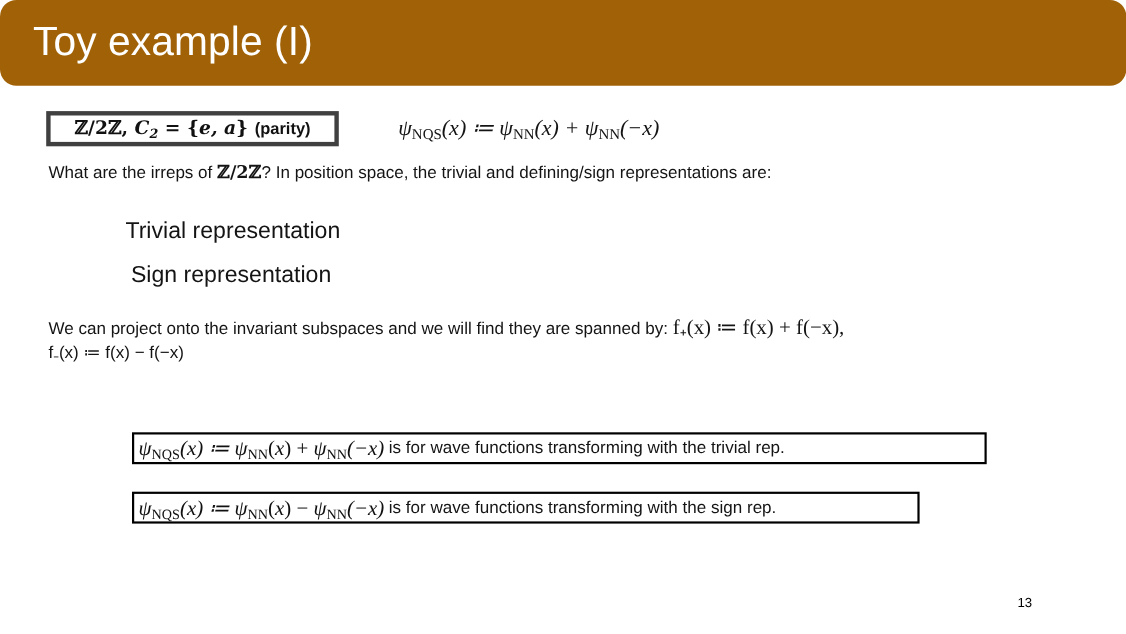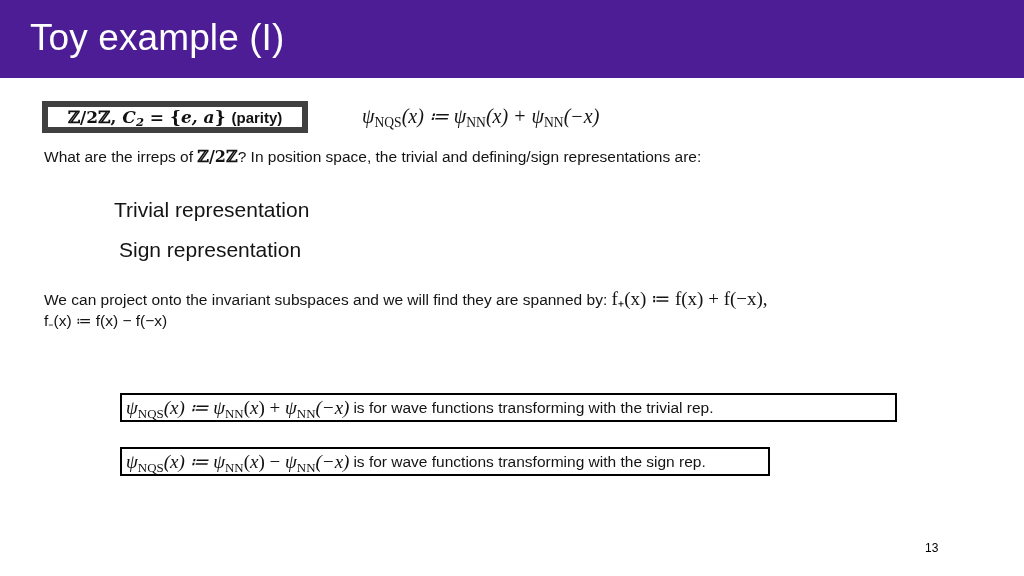--- a/index.html
+++ b/index.html
@@ -20,21 +20,22 @@
     height: 576px;
     background: #ffffff;
   }
   
   .title-banner {
     position: absolute;
     left: 0;
     top: 0;
     width: 1024px;
     height: 78px;
-    background: #4c1d95;
+    background: #a16207;
+    border-radius: 15px;
   }
   .title-text {
     position: absolute;
     left: 30px;
     top: 13px;
     font-size: 37px;
     line-height: 49px;
     color: #ffffff;
     font-family: "Liberation Sans", sans-serif;
     font-weight: 400;
@@ -62,21 +63,21 @@
   }
   sub { vertical-align: -0.28em; }
   sup { vertical-align: 0.55em; }
   
   .group-box {
     position: absolute;
     left: 42px;
     top: 101px;
     width: 266px;
     height: 32px;
-    border: 6px solid #404040;
+    border: 4px solid #404040;
     background: #ffffff;
     box-sizing: border-box;
     display: flex;
     align-items: center;
     justify-content: center;
   }
   .group-box-text {
     font-family: "DejaVu Serif", serif;
     font-weight: bold;
     font-size: 17px;
@@ -169,21 +170,21 @@
   }
   .concl-1 {
     left: 120px;
     top: 393px;
     width: 777px;
     height: 29px;
   }
   .concl-2 {
     left: 120px;
     top: 447px;
-    width: 650px;
+    width: 716px;
     height: 29px;
   }
   .concl-math {
     font-family: "Liberation Serif", serif;
     font-style: italic;
     font-size: 19px;
     color: #101010;
   }
   .concl-math .up { font-style: normal; }
   .concl-tail {

